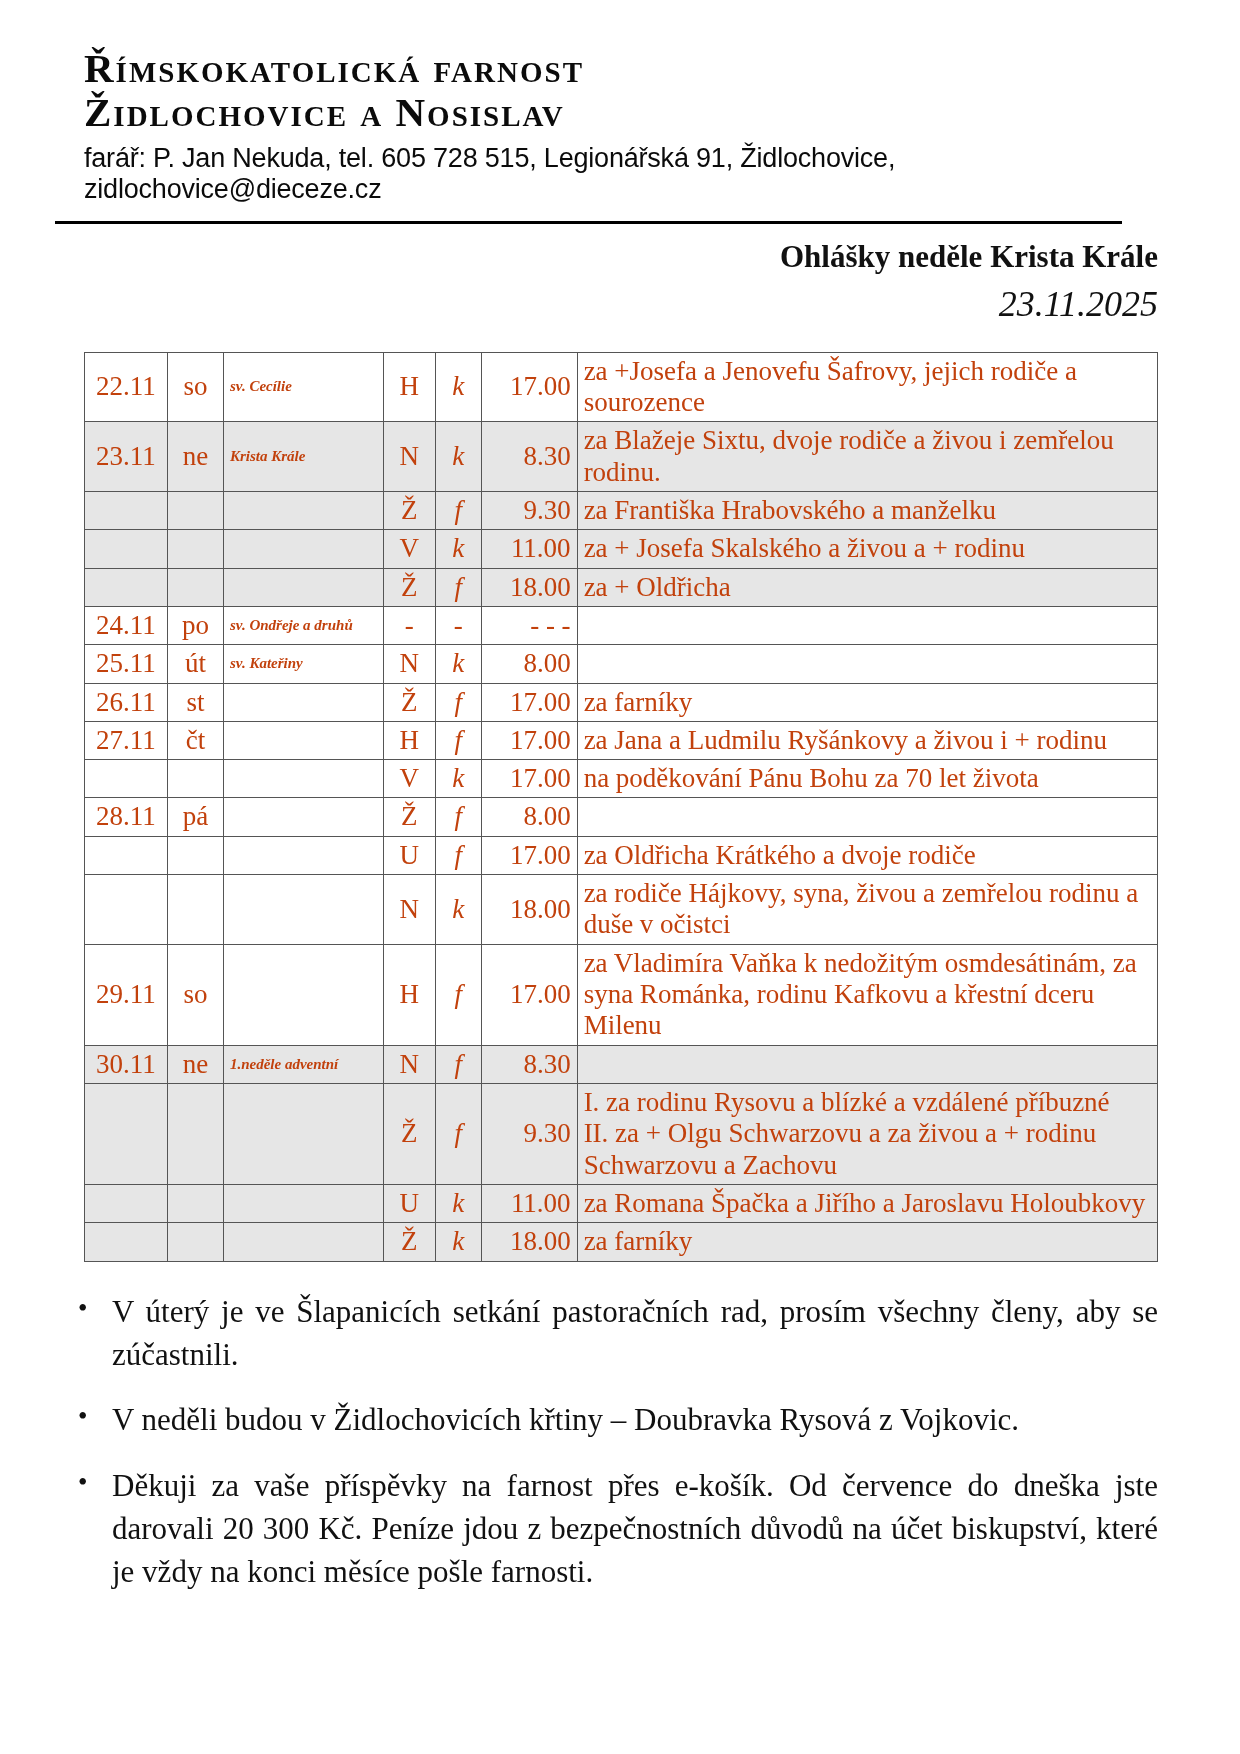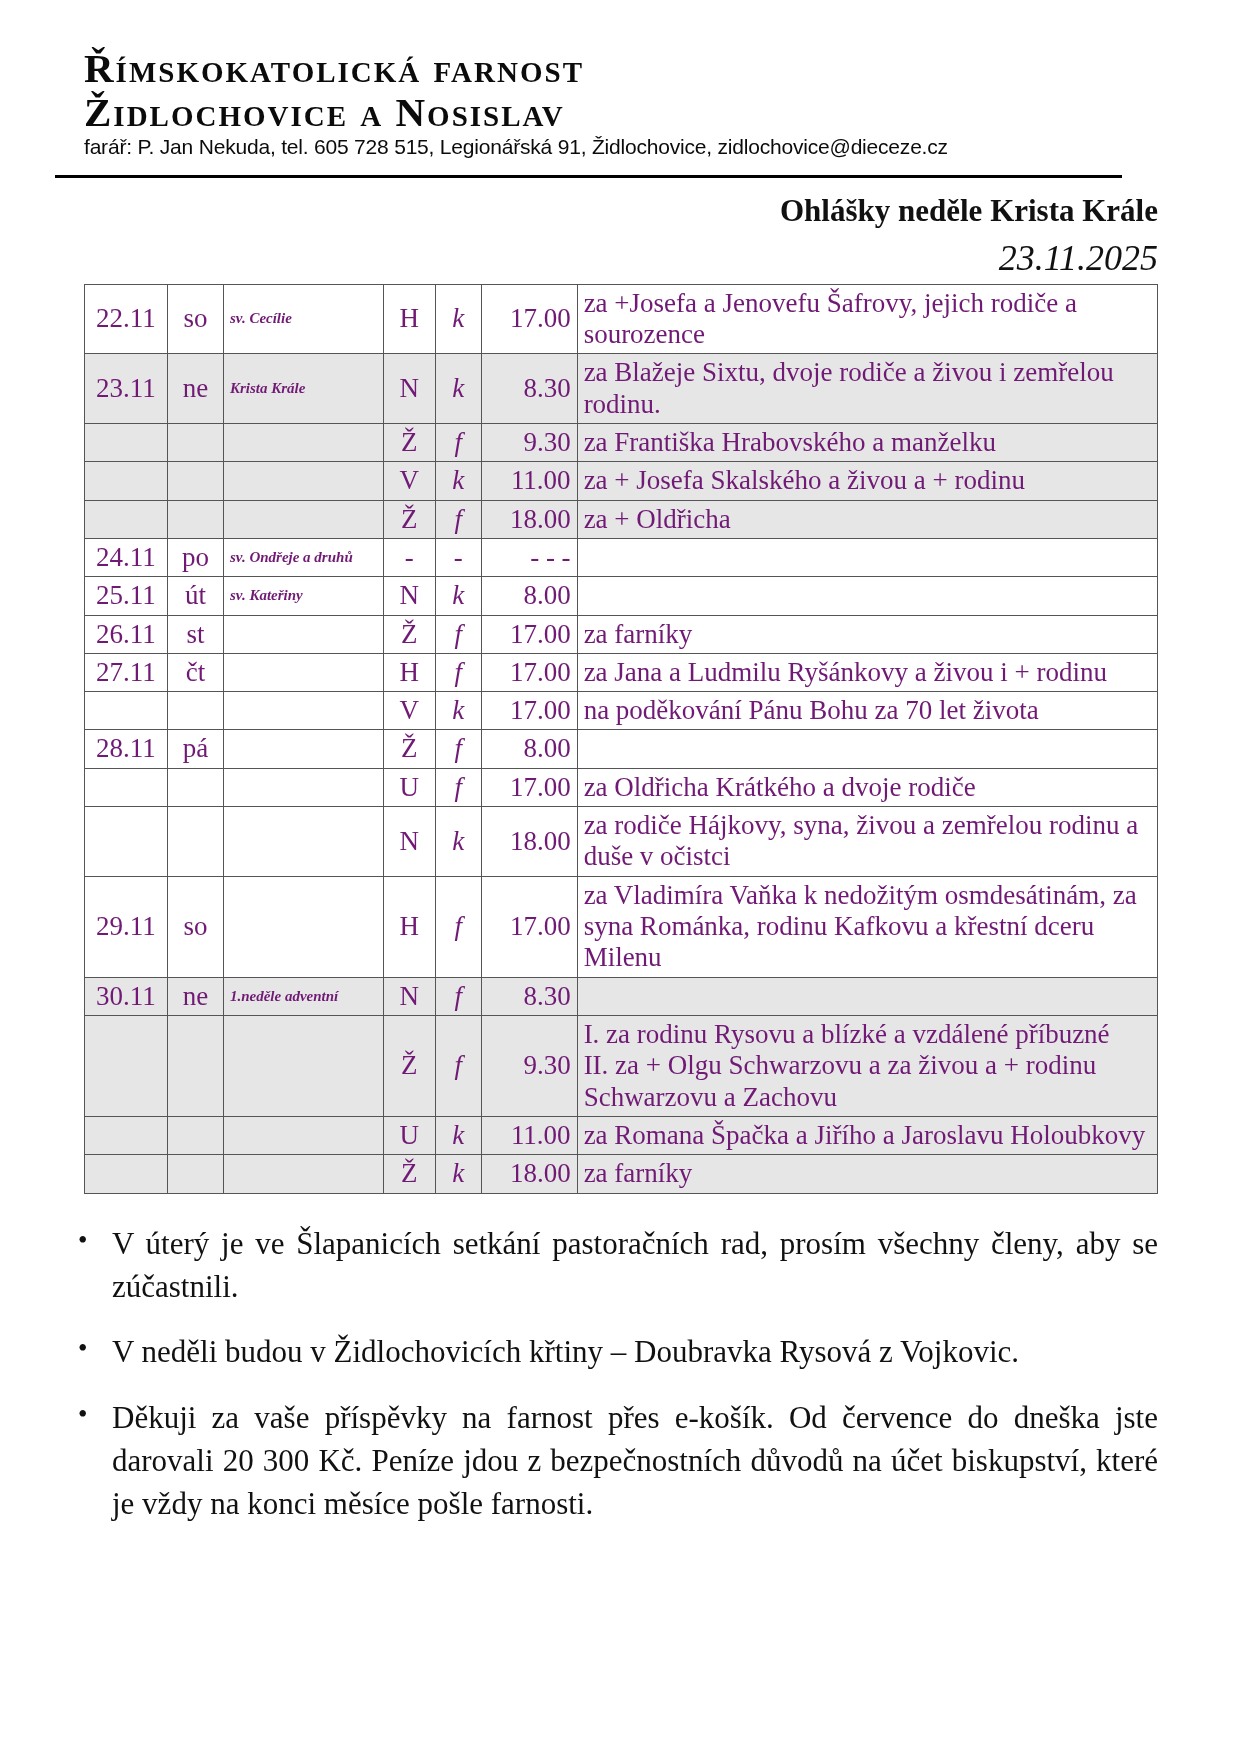--- a/index.html
+++ b/index.html
@@ -3,32 +3,32 @@
 <meta charset="utf-8">
 <style>
   html,body{margin:0;padding:0;background:#ffffff;}
   body{width:1240px;height:1754px;color:#111;font-family:"Liberation Serif",serif;}
   .page{box-sizing:border-box;width:1240px;height:1754px;padding:46px 82px 0 84px;overflow:hidden;border-radius:11px;}
 
   
   .parish-name{margin:0;font-weight:bold;font-variant:small-caps;
     font-size:41px;line-height:1.08;letter-spacing:2px;color:#0b0b0b;}
   .parish-name span{display:block;}
-  .contact-line{font-family:"Liberation Sans",sans-serif;
-    font-size:21px;letter-spacing:-0.2px;color:#0b0b0b;}
+  .contact-line{margin-top:8px;font-family:"Liberation Sans",sans-serif;
+    font-size:27px;letter-spacing:-0.2px;color:#0b0b0b;}
 
   .divider{height:3px;background:#000;width:1067px;margin:16px 0 0 -29px;}
 
   .title-block{text-align:right;margin-top:14px;}
   .announcement-title{font-weight:bold;font-size:31px;line-height:1.2;}
   .announcement-date{font-style:italic;font-size:36px;margin-top:8px;}
 
   
-  table.schedule{border-collapse:collapse;width:1074px;margin-top:5px;
-    font-size:27px;color:#701a75;}
+  table.schedule{border-collapse:collapse;width:1074px;margin-top:27px;
+    font-size:27px;color:#c2410c;}
   table.schedule td{border:1px solid #555;vertical-align:middle;
     padding:3px 6px;line-height:1.16;}
   table.schedule{border:1px solid #333;}
   tr.shaded td{background:#e6e6e6;}
   td.c-date{text-align:center;}
   td.c-day{text-align:center;}
   td.c-feast{text-align:left;font-style:italic;font-size:15px;padding-left:8px;font-weight:bold;}
   td.c-place{text-align:center;}
   td.c-cel{text-align:center;font-style:italic;}
   td.c-time{text-align:right;padding-right:10px;}

